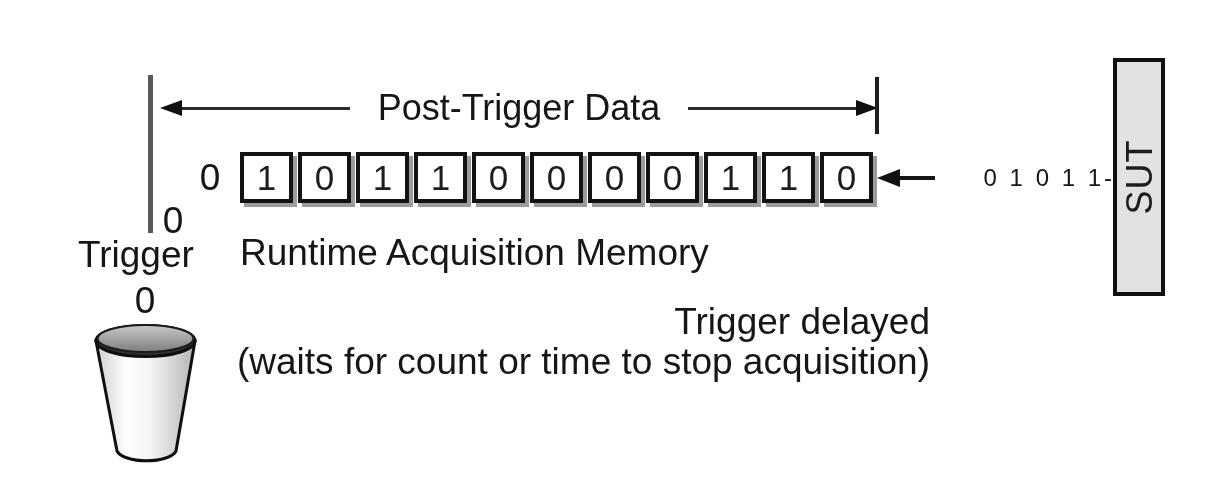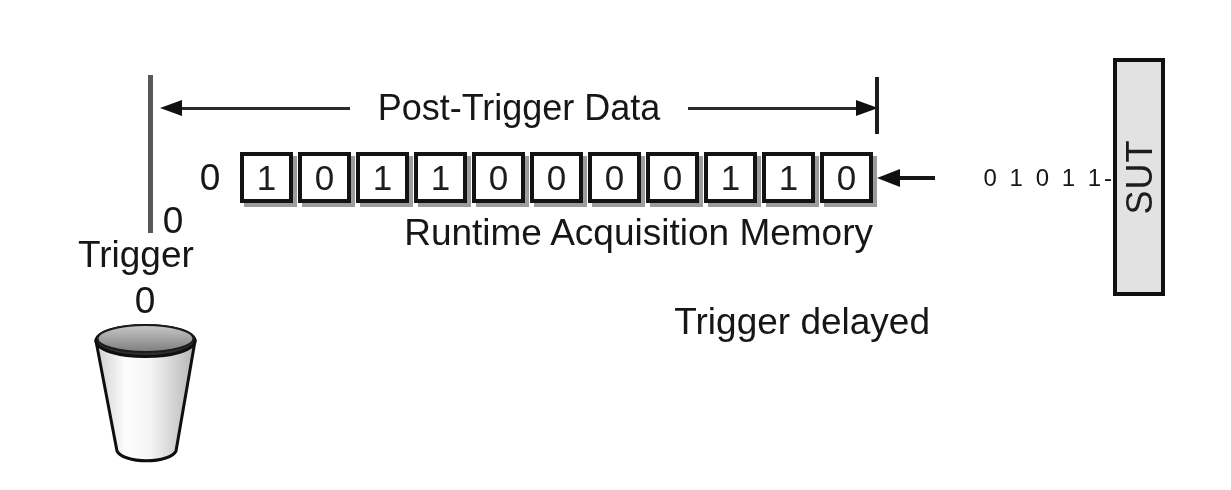--- a/index.html
+++ b/index.html
@@ -23,21 +23,21 @@
   .end-tick{left:875px;top:77px;width:4px;height:57px;background:#1d1d1d;}
 
   
   .pre-bit{left:188px;top:152px;width:44px;height:51px;line-height:51px;text-align:center;font-size:37px;}
   .cells{left:240px;top:152px;display:flex;gap:5px;}
   .cell{
     box-sizing:border-box;width:53px;height:51px;border:4px solid #131313;background:#ffffff;
     box-shadow:4px 4px 0 #9c9c9c;display:flex;align-items:center;justify-content:center;
     font-size:35px;color:#1d1d1d;
   }
-  .mem-label{left:240px;top:212px;width:633px;text-align:right;font-size:37px;white-space:nowrap;}
+  .mem-label{left:240px;top:232px;width:633px;text-align:left;font-size:37px;white-space:nowrap;}
 
   
   .in-arrow{left:877px;top:161px;width:58px;height:34px;display:flex;align-items:center;}
   .in-arrow .shaft{height:4px;background:#161616;}
   .in-arrow .head-left{border-top-width:9px;border-bottom-width:9px;border-right-width:23px;}
   .stream-bits{left:930px;top:152px;width:185px;height:51px;line-height:51px;text-align:right;font-size:24px;letter-spacing:3px;white-space:nowrap;}
 
   
   .sut-box{
     left:1113px;top:58px;width:52px;height:238px;box-sizing:border-box;
@@ -118,15 +118,16 @@
         <stop offset="1" stop-color="#7e7e7e"></stop>
       </linearGradient>
     </defs>
     <path d="M8,21 L29,131 A30,12 0 0 0 88,131 L107,21 Z" fill="url(#bodygrad)" stroke="#0f0f0f" stroke-width="3"></path>
     <ellipse cx="57.5" cy="21" rx="49.5" ry="15.5" fill="#303030" stroke="#0f0f0f" stroke-width="3"></ellipse>
     <ellipse cx="57.5" cy="18.5" rx="48" ry="13.5" fill="url(#topgrad)" stroke="#1c1c1c" stroke-width="2"></ellipse>
   </svg>
 
   <div class="abs caption">
     <div>Trigger delayed</div>
+    <div>(waits for count or time to stop acquisition)</div>
   </div>
 
 </div>
 
 </body></html>

